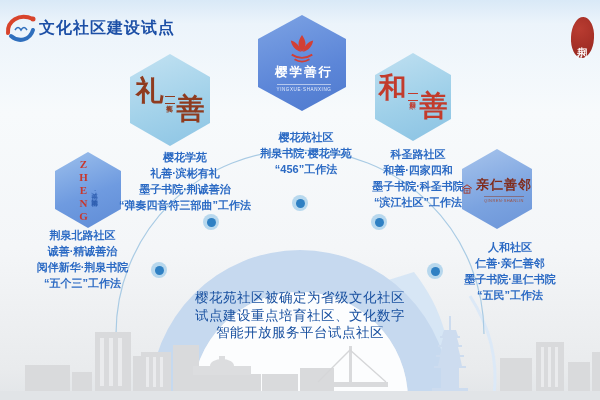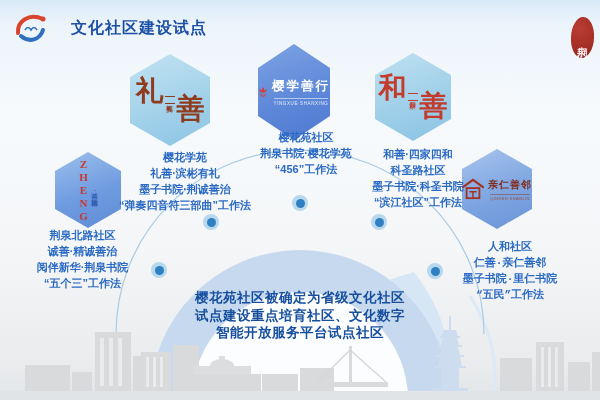--- a/index.html
+++ b/index.html
@@ -3,66 +3,66 @@
 <meta charset="utf-8">
 <style>
   html,body{margin:0;padding:0;}
   .stage{
     position:relative;width:600px;height:400px;overflow:hidden;
     font-family:"Liberation Sans",sans-serif;
     background:linear-gradient(180deg,#d9e9f7 0%,#ecf4fb 6%,#f7fafc 28%,#f4f6f8 62%,#e9ebed 92%,#e2e5e8 100%);
   }
   svg.scene{position:absolute;left:0;top:0;}
   
-  .hdr{position:absolute;left:13px;top:12px;display:flex;align-items:center;gap:24px;}
+  .hdr{position:absolute;left:3px;top:12px;display:flex;align-items:center;gap:2px;}
   .hdr h1{margin:0;font-size:16px;font-weight:bold;color:#1c4fa6;letter-spacing:1px;}
   
   .seal{position:absolute;right:6px;top:17px;width:23px;height:41px;background:radial-gradient(circle at 35% 30%,#b93c31,#94251e);
         border-radius:12px/21px;display:flex;align-items:center;justify-content:center;transform:rotate(3deg);}
   .seal span{writing-mode:vertical-rl;text-orientation:upright;color:#fff;font-family:"Liberation Serif",serif;font-size:11px;line-height:1;}
   
   .hex{position:absolute;clip-path:polygon(50% 0,100% 25%,100% 75%,50% 100%,0 75%,0 25%);
        display:flex;align-items:center;justify-content:center;}
   .hex1{left:55px;top:152px;width:66px;height:76px;background:linear-gradient(160deg,#9dc0ec,#6f9be0 55%,#5f8cd6);}
   .hex2{left:130px;top:54px;width:80px;height:92px;background:linear-gradient(160deg,#c3e2f2,#a3d2ea 55%,#8cc4e4);}
-  .hex3{left:258px;top:44px;width:72px;height:96px;background:linear-gradient(160deg,#7da3e4,#5c86d8 60%,#4f7ace);}
+  .hex3{left:258px;top:15px;width:88px;height:96px;background:linear-gradient(160deg,#7da3e4,#5c86d8 60%,#4f7ace);flex-direction:column;}
   .hex4{left:375px;top:53px;width:76px;height:88px;background:linear-gradient(160deg,#c0e0f1,#9fd0e9 55%,#8ac2e3);}
   .hex5{left:462px;top:149px;width:70px;height:80px;background:linear-gradient(160deg,#a7c4ec,#7ba3e0 60%,#6c95d8);}
   .zheng{writing-mode:vertical-rl;text-orientation:upright;font-family:"Liberation Serif",serif;
          font-weight:bold;font-size:11px;line-height:1;color:#c8382e;letter-spacing:1px;}
   .vtxt{writing-mode:vertical-rl;text-orientation:upright;font-size:6.5px;line-height:1.1;}
   .hex1 .vtxt{color:#2c5cae;margin-left:3px;}
   .pair{display:flex;align-items:center;gap:2px;}
   .bigchar{font-family:"Liberation Serif",serif;font-weight:bold;font-size:28px;line-height:1;}
   .brown{color:#8f3b1f;}
   .red{color:#c23b2c;}
   .up{transform:translateY(-9px);}
   .down{transform:translateY(9px);}
   .vmid{padding:3px 1px;border-top:1px solid currentColor;border-bottom:1px solid currentColor;}
   .bcol{display:flex;flex-direction:column;align-items:center;}
   .btitle{font-family:"Liberation Serif",serif;font-weight:bold;color:#ffffff;font-size:12.5px;letter-spacing:2px;white-space:nowrap;}
   .bpinyin{font-size:4.5px;letter-spacing:.6px;color:#e6eefb;border-top:1px solid rgba(255,255,255,.55);
            margin-top:3px;padding-top:2px;white-space:nowrap;}
-  .rtitle{font-family:"Liberation Serif",serif;font-weight:bold;color:#802c1d;font-size:10px;letter-spacing:1px;white-space:nowrap;}
+  .rtitle{font-family:"Liberation Serif",serif;font-weight:bold;color:#802c1d;font-size:13px;letter-spacing:1px;white-space:nowrap;}
   .rpinyin{font-size:4px;letter-spacing:.4px;color:#9c5243;border-top:1px solid rgba(140,60,40,.5);
            margin-top:2px;padding-top:1px;white-space:nowrap;}
   
   .blk{position:absolute;text-align:center;color:#2b6ac4;font-weight:bold;font-size:11px;line-height:16px;white-space:nowrap;}
   .blk1{left:10px;top:227px;width:145px;}
   .blk2{left:95px;top:149px;width:180px;}
   .blk3{left:226px;top:129px;width:160px;}
   .blk4{left:333px;top:146px;width:170px;}
-  .blk5{left:430px;top:239px;width:160px;font-family:Liberation Mono, monospace;}
+  .blk5{left:430px;top:239px;width:160px;}
   
   .dot{position:absolute;width:16px;height:16px;border-radius:50%;background:rgba(150,200,232,.65);
        display:flex;align-items:center;justify-content:center;}
   .dot b{width:9px;height:9px;border-radius:50%;background:#2f80c3;}
   
   .note{position:absolute;left:150px;top:289px;width:300px;text-align:center;
-        color:#174f9f;font-weight:bold;font-size:13.5px;line-height:17.5px;letter-spacing:.5px;}
+        color:#174f9f;font-weight:normal;font-size:13.5px;line-height:17.5px;letter-spacing:.5px;}
 </style>
 </head>
 <body>
 
 <div class="stage">
 
   <svg class="scene" width="600" height="400" viewBox="0 0 600 400">
 
     <path d="M382 282 C410 318 422 356 418 396 L448 396 C455 348 442 308 414 272 Z" fill="#d4e4f5" opacity="0.9"></path>
     <path d="M470 296 C492 330 498 362 494 396" stroke="#dce9f7" stroke-width="3" fill="none"></path>
@@ -194,22 +194,22 @@
     <div>礼善·滨彬有礼</div>
     <div>墨子书院·荆诚善治</div>
     <div>“弹奏四音符三部曲”工作法</div>
   </div>
   <div class="blk blk3">
     <div>樱花苑社区</div>
     <div>荆泉书院·樱花学苑</div>
     <div>“456”工作法</div>
   </div>
   <div class="blk blk4">
+    <div>科圣路社区</div>
     <div>和善·四家四和</div>
-    <div>科圣路社区</div>
     <div>墨子书院·科圣书院</div>
     <div>“滨江社区”工作法</div>
   </div>
   <div class="blk blk5">
     <div>人和社区</div>
     <div>仁善·亲仁善邻</div>
     <div>墨子书院·里仁书院</div>
     <div>“五民”工作法</div>
   </div>
 

